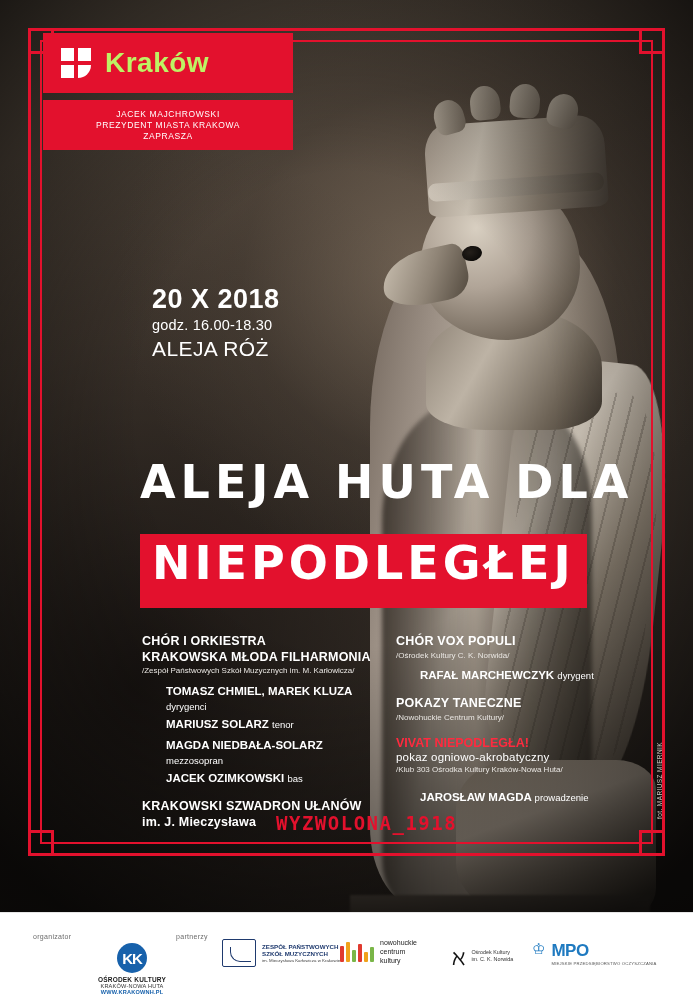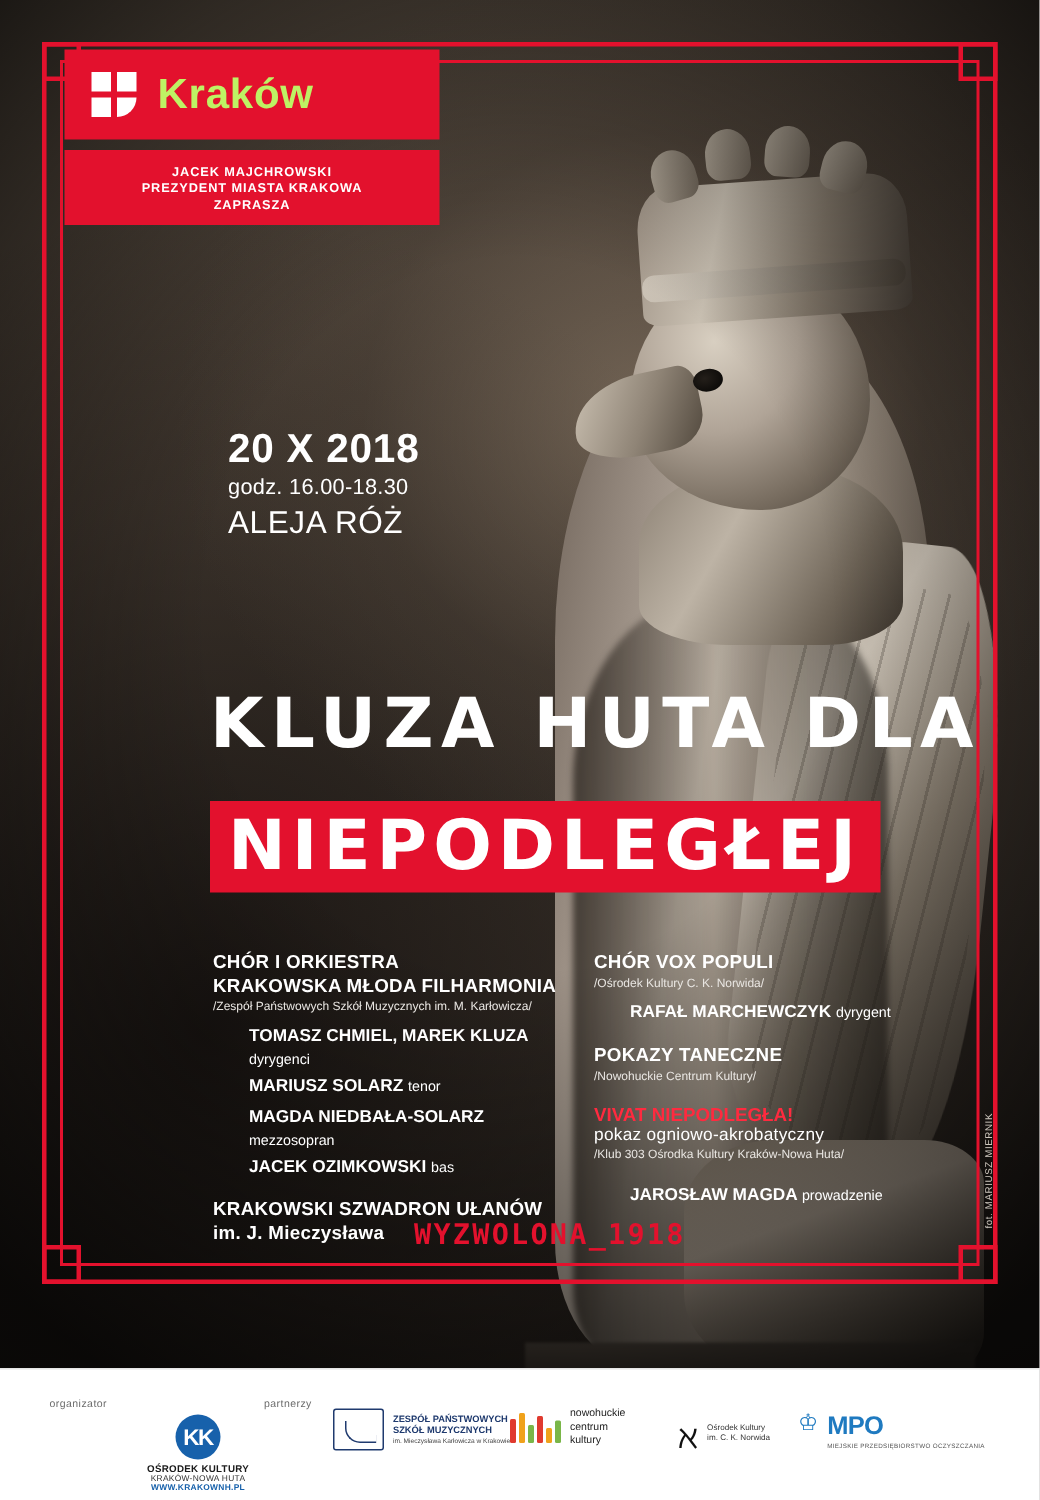--- a/index.html
+++ b/index.html
@@ -160,40 +160,40 @@
     color: #bef264; font-size: 28px; font-weight: 700; letter-spacing: 0.5px;
   }
 
   .presenter-bar {
     position: absolute; left: 43px; top: 100px;
     width: 250px; height: 50px; background: #e3112d;
     display: flex; flex-direction: column; align-items: center; justify-content: center;
     gap: 1px; padding: 0 6px;
   }
   .presenter-bar div {
-    color: #ffffff; font-size: 8.5px; font-weight: 700; letter-spacing: 0.6px;
+    color: #ffffff; font-size: 8.5px; font-weight: 400; letter-spacing: 0.6px;
     text-align: center;
   }
 
   
   .date-block { position: absolute; left: 152px; top: 285px; color: #ffffff; }
   .date-main { font-size: 27px; font-weight: 700; letter-spacing: 0.5px; line-height: 1.05; }
   .date-hours { font-size: 14.5px; font-weight: 400; margin-top: 4px; letter-spacing: 0.2px; }
   .date-place { font-size: 21px; font-weight: 400; margin-top: 4px; letter-spacing: 0.4px; }
 
   
   .title-1 {
     position: absolute; left: 140px; top: 455px;
     color: #ffffff; font-size: 46px; font-weight: 700;
     letter-spacing: 5px; white-space: nowrap;
     font-family: "DejaVu Sans", sans-serif;
   }
   .title-2-wrap {
     position: absolute; left: 140px; top: 534px;
-    background: #e3112d; padding: 6px 12px 9px 12px;
+    background: #e3112d; padding: 6px 12px 22px 12px;
   }
   .title-2 {
     color: #ffffff; font-size: 46px; font-weight: 700;
     letter-spacing: 4px; white-space: nowrap; line-height: 1;
     font-family: "DejaVu Sans", sans-serif;
   }
 
   
   .perf-left { position: absolute; left: 142px; top: 634px; width: 240px; color: #fff; }
   .perf-right { position: absolute; left: 396px; top: 634px; width: 210px; color: #fff; }
@@ -310,21 +310,21 @@
     <div>PREZYDENT MIASTA KRAKOWA</div>
     <div>ZAPRASZA</div>
   </div>
 
   <div class="date-block">
     <div class="date-main">20 X 2018</div>
     <div class="date-hours">godz. 16.00-18.30</div>
     <div class="date-place">ALEJA RÓŻ</div>
   </div>
 
-  <div class="title-1">KLUZA HUTA DLA</div>
+  <div class="title-1">ALEJA HUTA DLA</div>
   <div class="title-2-wrap">
     <div class="title-2">NIEPODLEGŁEJ</div>
   </div>
 
   <div class="perf-left">
     <div class="p-head">CHÓR I ORKIESTRA</div>
     <div class="p-head">KRAKOWSKA MŁODA FILHARMONIA</div>
     <div class="p-sub">/Zespół Państwowych Szkół Muzycznych im. M. Karłowicza/</div>
 
     <div class="p-line">

